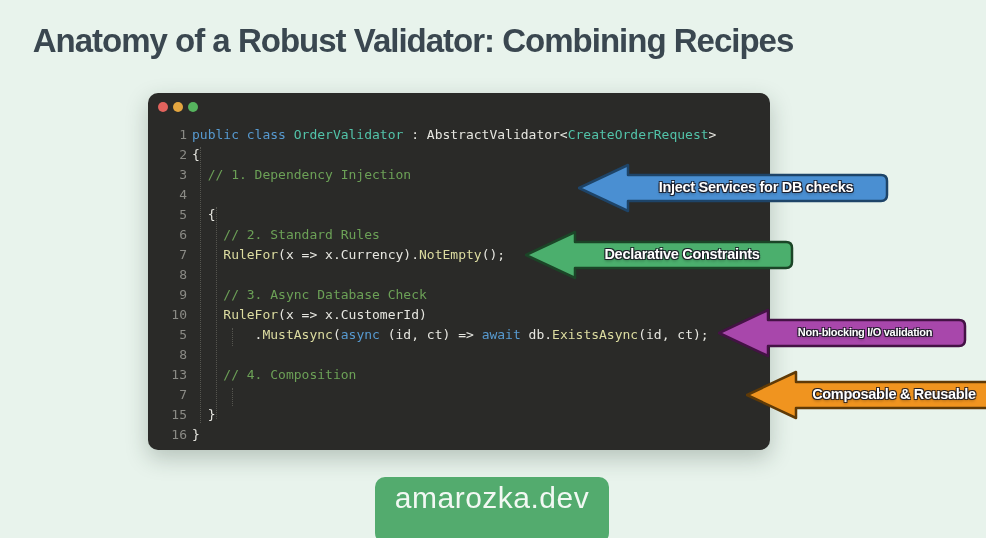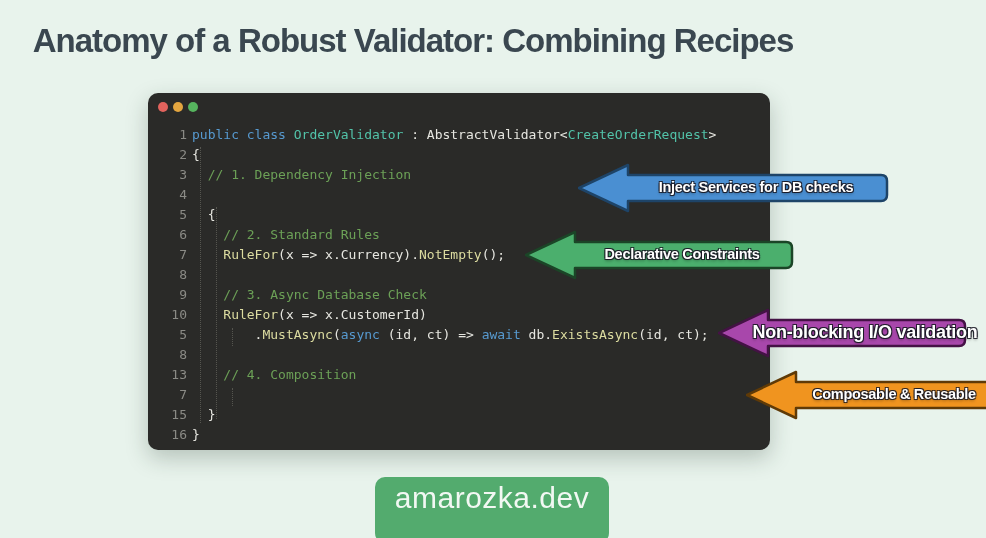--- a/index.html
+++ b/index.html
@@ -46,21 +46,21 @@
     display:flex;align-items:center;justify-content:center;
     color:#ffffff;font-weight:bold;font-size:14.5px;white-space:nowrap;
     letter-spacing:-0.3px;
     text-shadow:-1px -1px 0 rgba(25,25,35,.85),1px -1px 0 rgba(25,25,35,.85),
                 -1px 1px 0 rgba(25,25,35,.85),1px 1px 0 rgba(25,25,35,.85),
                 0 2px 3px rgba(0,0,0,.35);
   }
   .arrow-0{left:578px;top:162px;width:312px;height:52px;}
   .arrow-1{left:525px;top:229px;width:270px;height:52px;}
   .arrow-2{left:718px;top:307px;width:250px;height:52px;}
-  .arrow-2 .arrow-label{font-size:18px;}
+  .arrow-2 .arrow-label{font-size:11px;}
   .arrow-3{left:746px;top:369px;width:252px;height:52px;}
   
   .site-badge{
     position:absolute;left:375px;top:477px;width:234px;height:66px;
     background:#53ab6e;border-radius:10px;
     display:flex;align-items:flex-start;justify-content:center;
     cursor:pointer;
   }
   .site-badge span{
     margin-top:4px;color:#f2f8f3;font-size:30px;font-weight:400;letter-spacing:0.5px;

